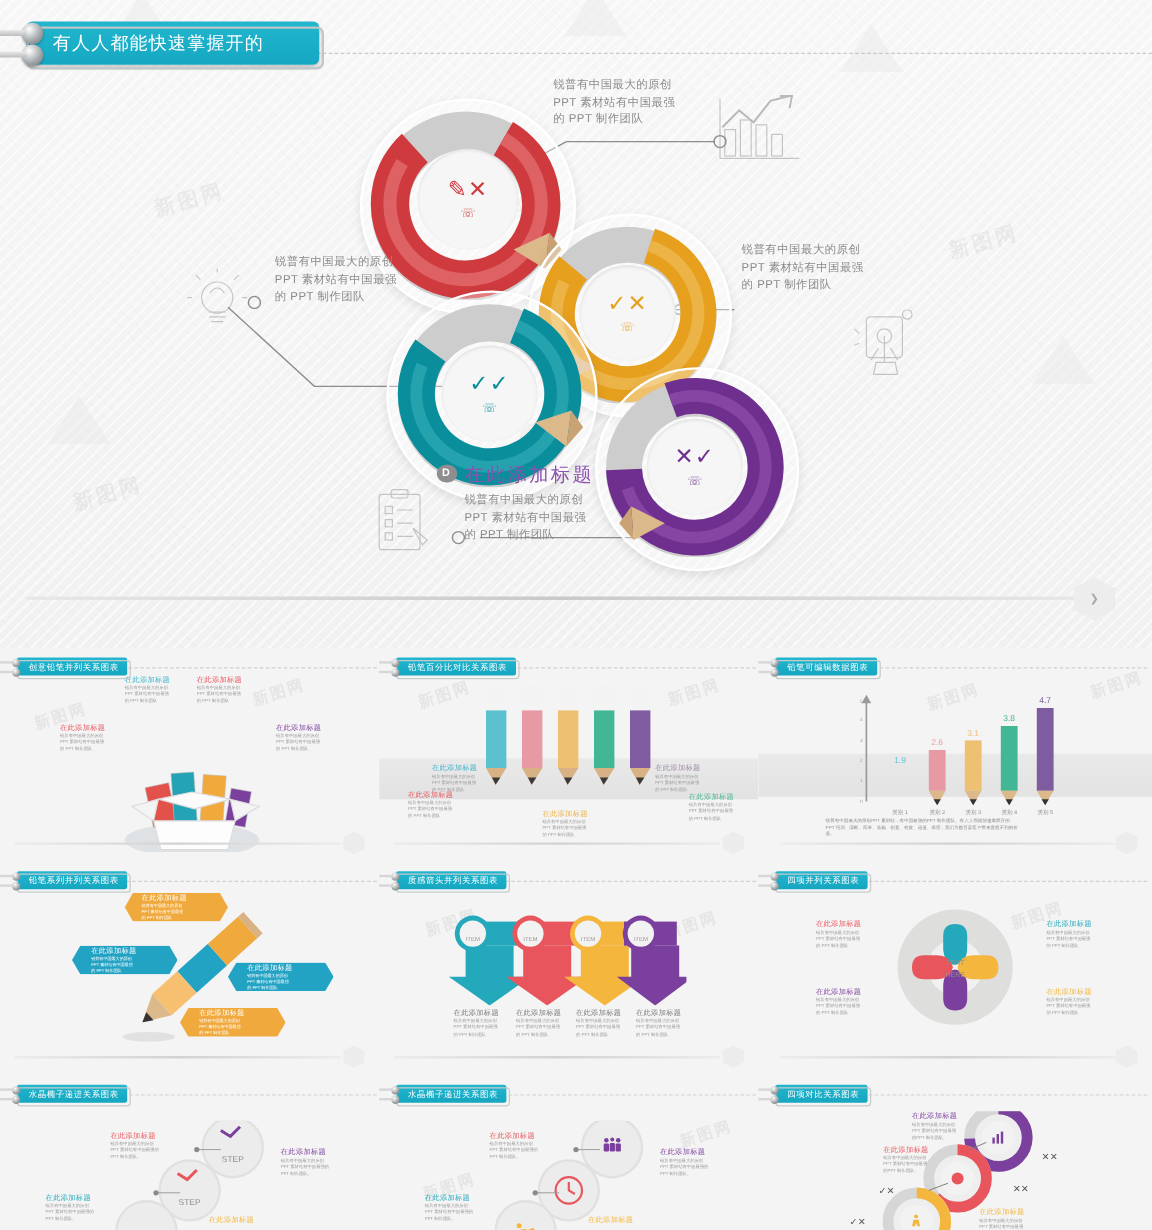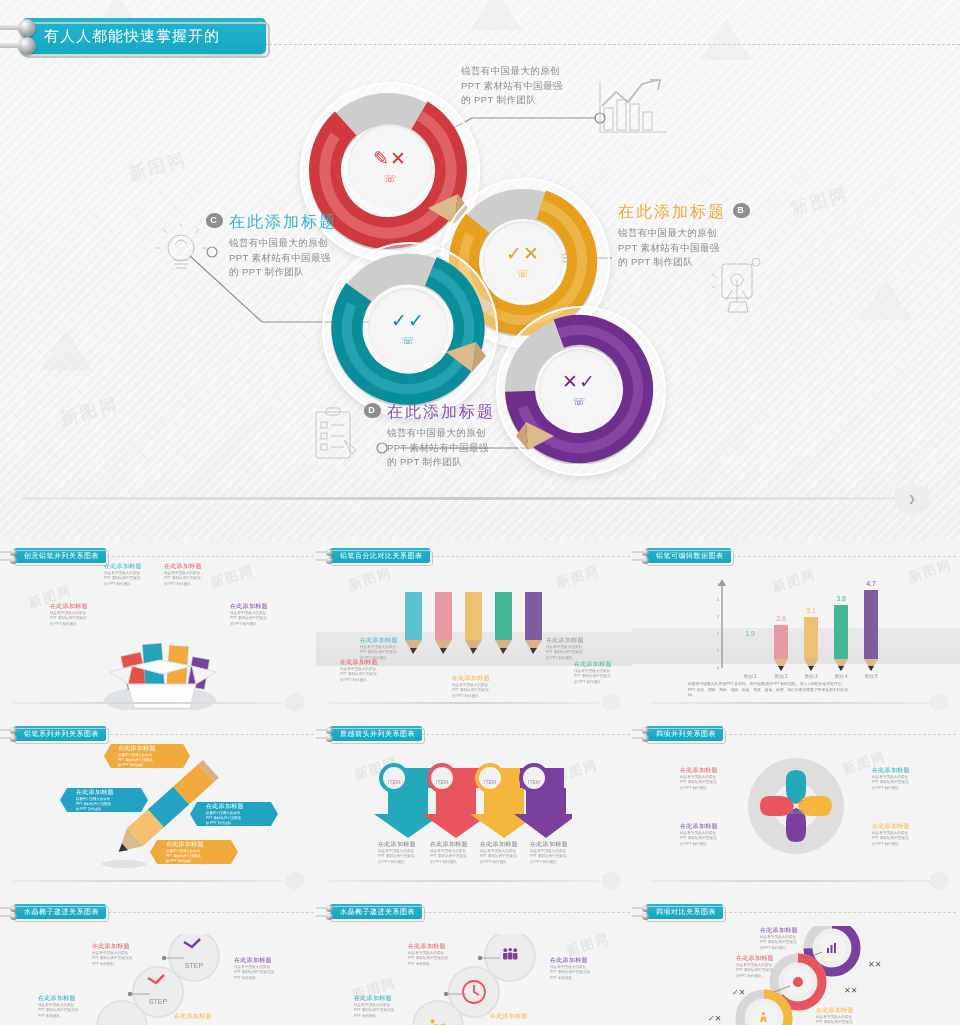--- a/index.html
+++ b/index.html
@@ -232,52 +232,46 @@
     <rect x="19" y="22" width="9" height="30" fill="none" stroke="#8a8a8a"></rect>
     <rect x="32" y="26" width="9" height="26" fill="none" stroke="#8a8a8a"></rect>
     <rect x="45" y="34" width="9" height="18" fill="none" stroke="#8a8a8a"></rect>
     <path d="M4,28 L18,14 L30,24 L44,6 L60,2" fill="none" stroke="#6f6f6f" stroke-width="1.6"></path>
     <path d="M52,2 L62,2 L60,12" fill="none" stroke="#6f6f6f" stroke-width="1.6"></path>
     <line x1="2" y1="4" x2="2" y2="54" stroke="#8a8a8a"></line>
     <line x1="2" y1="54" x2="68" y2="54" stroke="#8a8a8a"></line>
   </svg>
 
   <div class="label" style="left:618px;top:202px">
-    <div class="lt" style="color:#e8ab3c">
-      <span>在此添加标题</span><span class="badge" style="margin-left:7px;margin-right:0">B</span>
-    </div>
     <div class="lb" style="white-space:pre-line">锐普有中国最大的原创
 PPT 素材站有中国最强
 的 PPT 制作团队</div>
   </div>
   <svg class="sketch" style="left:712px;top:258px" width="54" height="62">
     <rect x="10" y="6" width="30" height="34" rx="3" fill="none" stroke="#8a8a8a"></rect>
     <circle cx="25" cy="22" r="6" fill="none" stroke="#8a8a8a"></circle>
     <path d="M25,22 L25,44 M20,32 L14,42 M30,32 L36,42" stroke="#8a8a8a" fill="none"></path>
     <path d="M18,44 L34,44 L36,54 L16,54 Z" fill="none" stroke="#8a8a8a"></path>
     <circle cx="44" cy="4" r="4" fill="none" stroke="#8a8a8a"></circle>
     <path d="M4,20 L0,16 M4,28 L-1,30" stroke="#8a8a8a"></path>
   </svg>
 
   <div class="label" style="left:206px;top:212px">
-    <div class="lt" style="color:#3ab3c9">
-      <span class="badge">C</span><span>在此添加标题</span>
-    </div>
     <div class="lb" style="margin-left:23px;white-space:pre-line">锐普有中国最大的原创
 PPT 素材站有中国最强
 的 PPT 制作团队</div>
   </div>
   <svg class="sketch" style="left:156px;top:224px" width="50" height="56">
     <circle cx="25" cy="24" r="13" fill="none" stroke="#8a8a8a"></circle>
     <path d="M18,36 L32,36 M18,40 L32,40 M20,44 L30,44" stroke="#8a8a8a"></path>
     <path d="M25,3 L25,-2 M11,9 L7,5 M39,9 L43,5 M4,24 L-1,24 M46,24 L51,24" stroke="#8a8a8a"></path>
     <path d="M19,20 q6,-8 12,0" fill="none" stroke="#8a8a8a"></path>
   </svg>
 
-  <div class="label" style="left:364px;top:402px">
+  <div class="label" style="left:364px;top:386px">
     <div class="lt" style="color:#8c52b0">
       <span class="badge">D</span><span>在此添加标题</span>
     </div>
     <div class="lb" style="margin-left:23px;white-space:pre-line">锐普有中国最大的原创
 PPT 素材站有中国最强
 的 PPT 制作团队</div>
   </div>
   <svg class="sketch" style="left:310px;top:406px" width="52" height="58">
     <rect x="6" y="6" width="34" height="46" rx="2" fill="none" stroke="#8a8a8a"></rect>
     <rect x="16" y="2" width="14" height="7" rx="2" fill="none" stroke="#8a8a8a"></rect>

